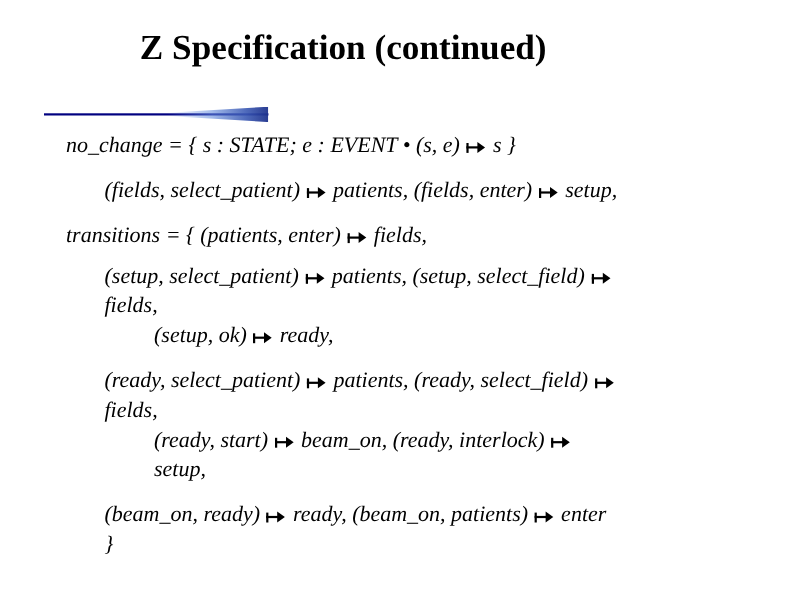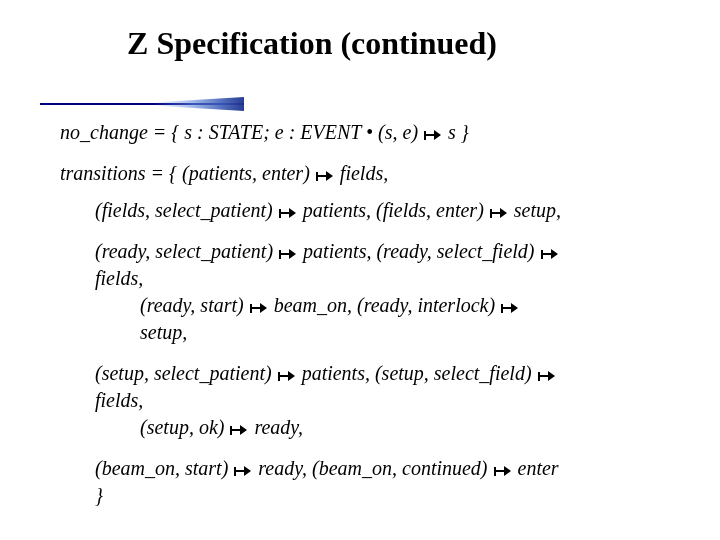--- a/index.html
+++ b/index.html
@@ -121,48 +121,48 @@
     <div class="gradient"></div>
   </div>
 
   <div class="body">
 
 
     <div class="row">
       <span>no_change = { s : STATE;  e : EVENT • (s, e)  </span><span class="maplet"><span class="head"></span></span><span> s }</span>
     </div>
 
+    <div class="row">
+      <div class="indent">
+        <span>(fields, select_patient) </span><span class="maplet"><span class="head"></span></span><span> patients, (fields, enter) </span><span class="maplet"><span class="head"></span></span><span> setup,</span>
+      </div>
+    </div>
+
     <div class="row tight">
       <span>transitions = { (patients, enter) </span><span class="maplet"><span class="head"></span></span><span>  fields,</span>
     </div>
 
     <div class="row">
       <div class="indent">
-        <span>(fields, select_patient) </span><span class="maplet"><span class="head"></span></span><span> patients, (fields, enter) </span><span class="maplet"><span class="head"></span></span><span> setup,</span>
+        <span>(setup, select_patient) </span><span class="maplet"><span class="head"></span></span><span> patients, (setup, select_field) </span><span class="maplet"><span class="head"></span></span><span>  fields,</span>
+      </div>
+      <div class="indent2">
+        <span>(setup, ok) </span><span class="maplet"><span class="head"></span></span><span>  ready,</span>
       </div>
     </div>
 
     <div class="row">
       <div class="indent">
         <span>(ready, select_patient) </span><span class="maplet"><span class="head"></span></span><span> patients,  (ready, select_field) </span><span class="maplet"><span class="head"></span></span><span> fields,</span>
       </div>
       <div class="indent2">
         <span>(ready, start) </span><span class="maplet"><span class="head"></span></span><span>  beam_on,  (ready, interlock) </span><span class="maplet"><span class="head"></span></span><span> setup,</span>
       </div>
     </div>
 
     <div class="row">
       <div class="indent">
-        <span>(setup, select_patient) </span><span class="maplet"><span class="head"></span></span><span> patients, (setup, select_field) </span><span class="maplet"><span class="head"></span></span><span>  fields,</span>
-      </div>
-      <div class="indent2">
-        <span>(setup, ok) </span><span class="maplet"><span class="head"></span></span><span>  ready,</span>
-      </div>
-    </div>
-
-    <div class="row">
-      <div class="indent">
-        <span>(beam_on, start) </span><span class="maplet"><span class="head"></span></span><span>  ready,  (beam_on, continued) </span><span class="maplet"><span class="head"></span></span><span> enter }</span>
+        <span>(beam_on, ready) </span><span class="maplet"><span class="head"></span></span><span>  ready,  (beam_on, patients) </span><span class="maplet"><span class="head"></span></span><span> enter }</span>
       </div>
     </div>
 
   </div>
 </div>
 
 </body></html>

